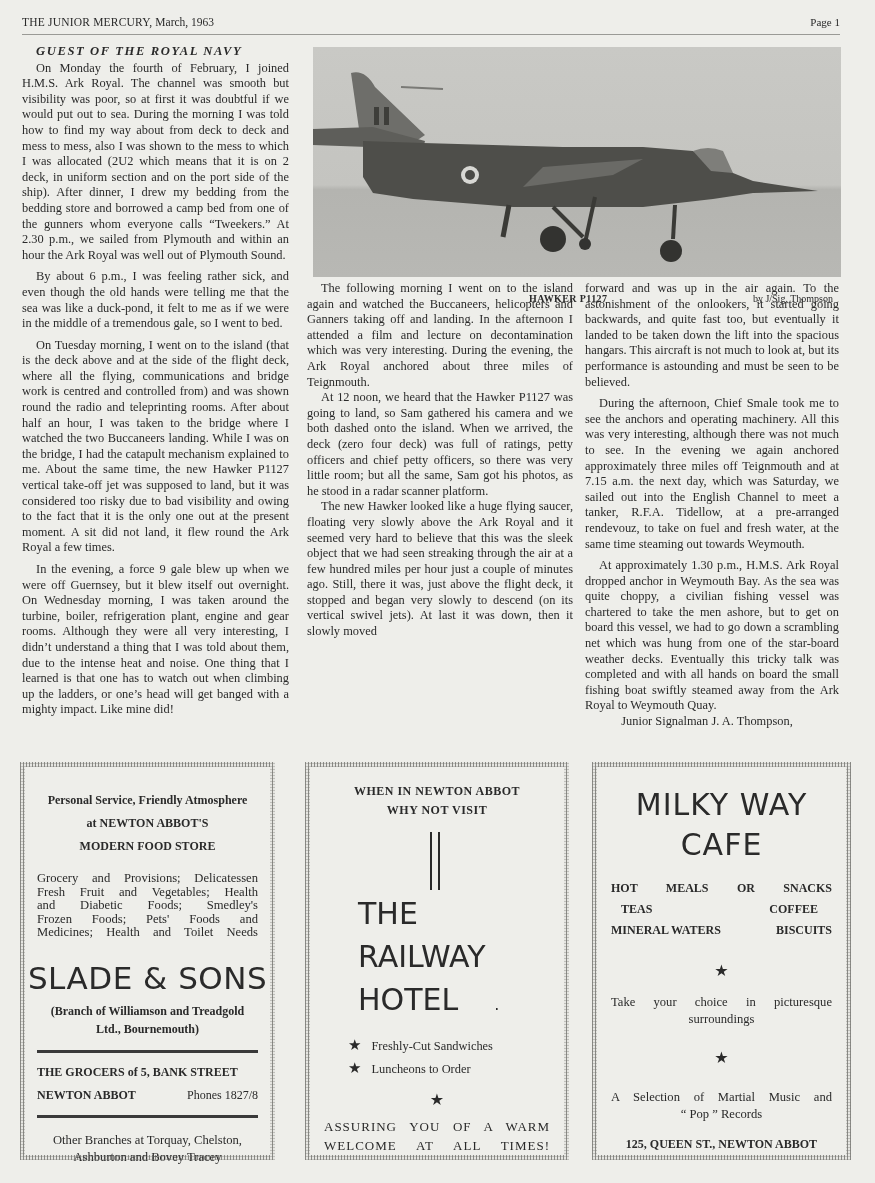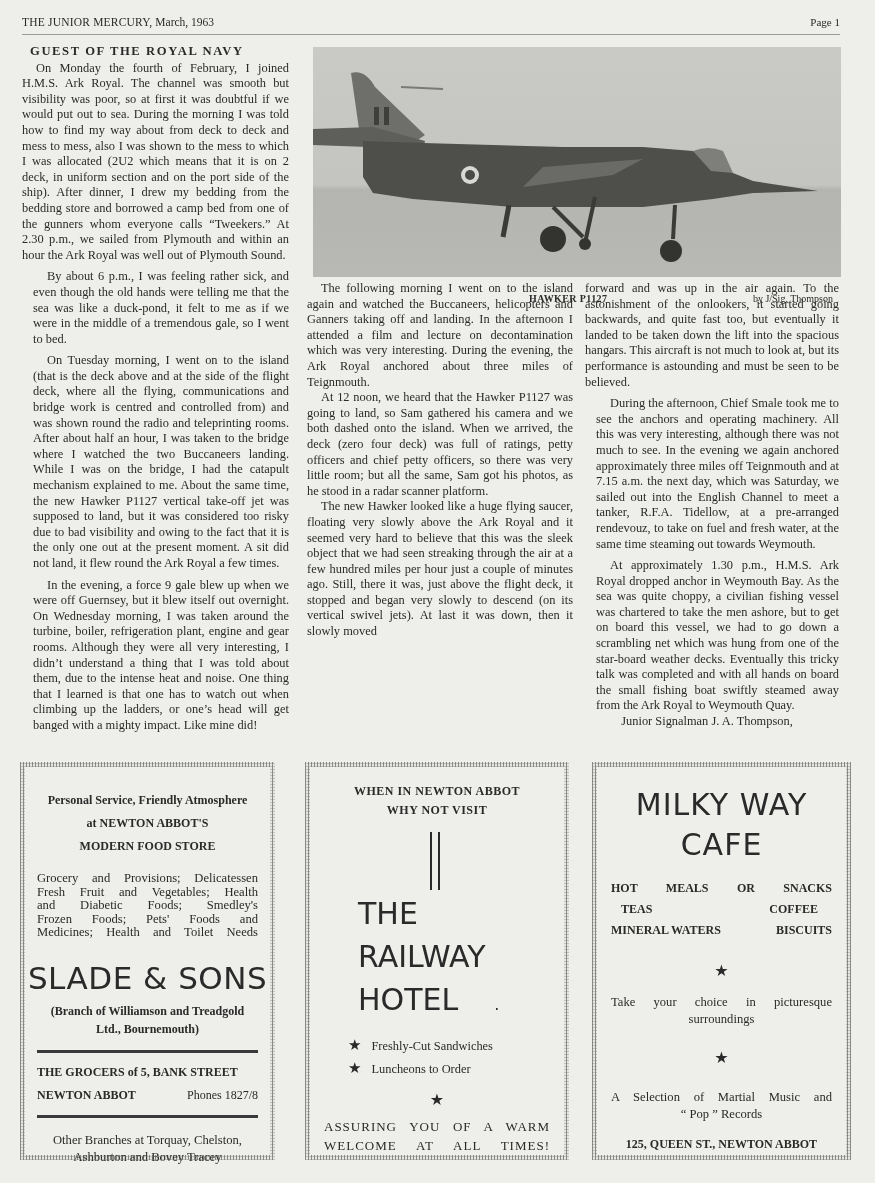--- a/index.html
+++ b/index.html
@@ -14,27 +14,27 @@
     position:absolute; left:22px; top:16px; width:818px; height:18px;
     border-bottom:1px solid #9a9a96;
     font-size:11.5px;
   }
   .header .left { position:absolute; left:0; top:0; }
   .header .right { position:absolute; right:0; top:0; font-size:11px; }
   .caps { letter-spacing:0.2px; }
 
   .col { position:absolute; font-size:12.4px; line-height:15.6px; text-align:justify; }
   .col p { margin:0; text-indent:14px; }
-  .col p + p.gap { margin-top:6px;margin-left:11px; }
+  .col p + p.gap { margin-top:6px; }
   #col1 { left:22px; top:44px; width:267px; }
   #col2 { left:307px; top:281px; width:266px; }
   #col3 { left:585px; top:281px; width:254px; }
   .article-title {
     font-weight:bold; font-size:12.6px; letter-spacing:1.6px;
-    text-align:left; margin:0 0 1px 8px;
+    text-align:left; margin:0 0 1px 14px;font-style:italic;
   }
   .signoff { text-align:center; padding-right:10px; }
   .signoff2 { text-align:center; padding-left:94px;margin-top:32px; }
 
   .photo {
     position:absolute; left:313px; top:47px; width:528px; height:230px;
     background:linear-gradient(#c9c9c5 0%, #c4c4c0 60%, #b4b4b0 62%, #b8b8b4 100%);
     overflow:hidden;
   }
   .photo svg { position:absolute; left:0; top:0; }

